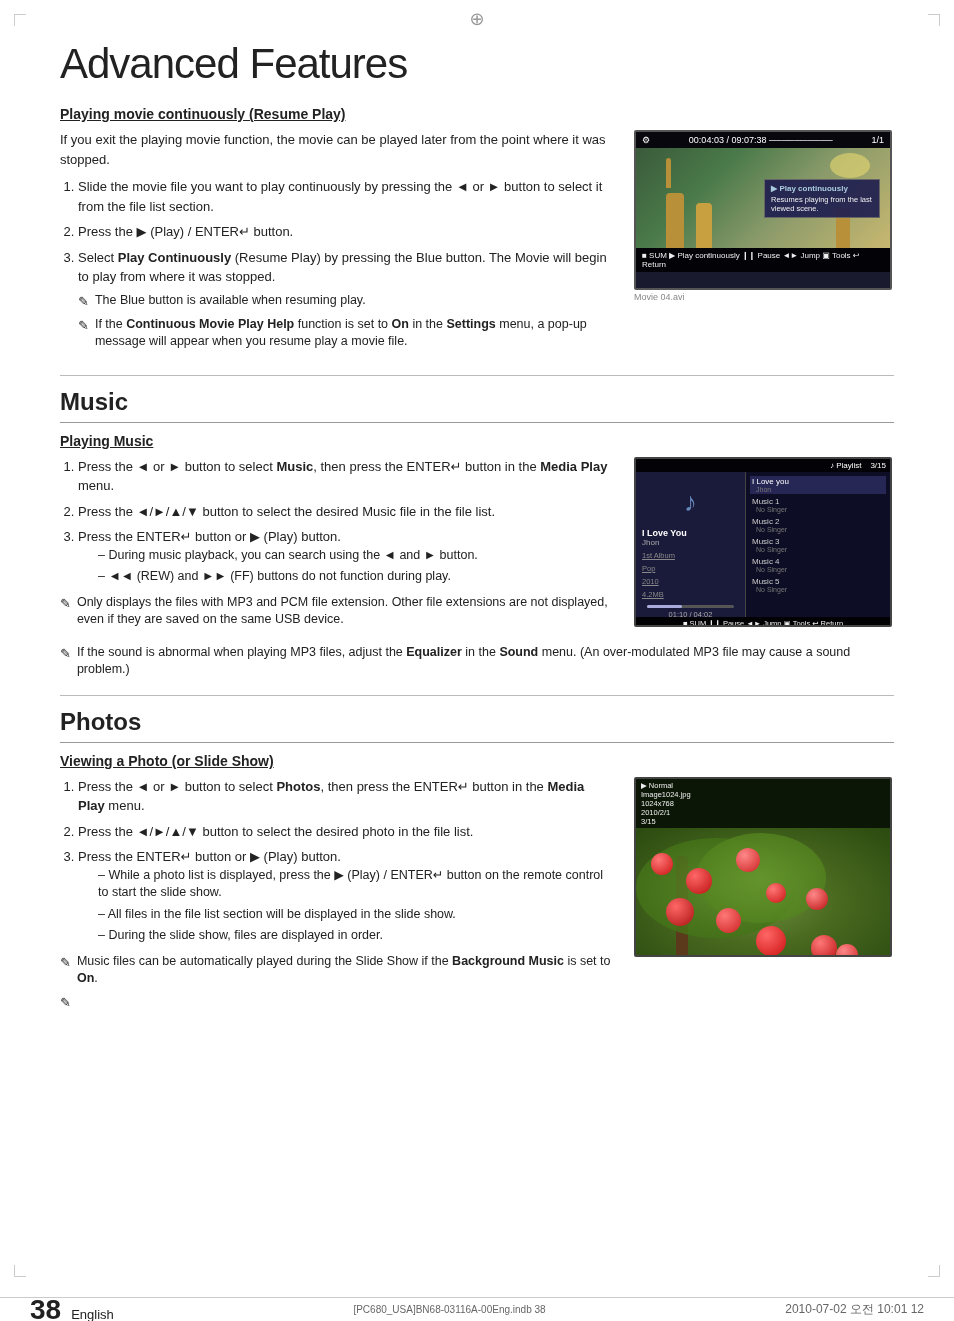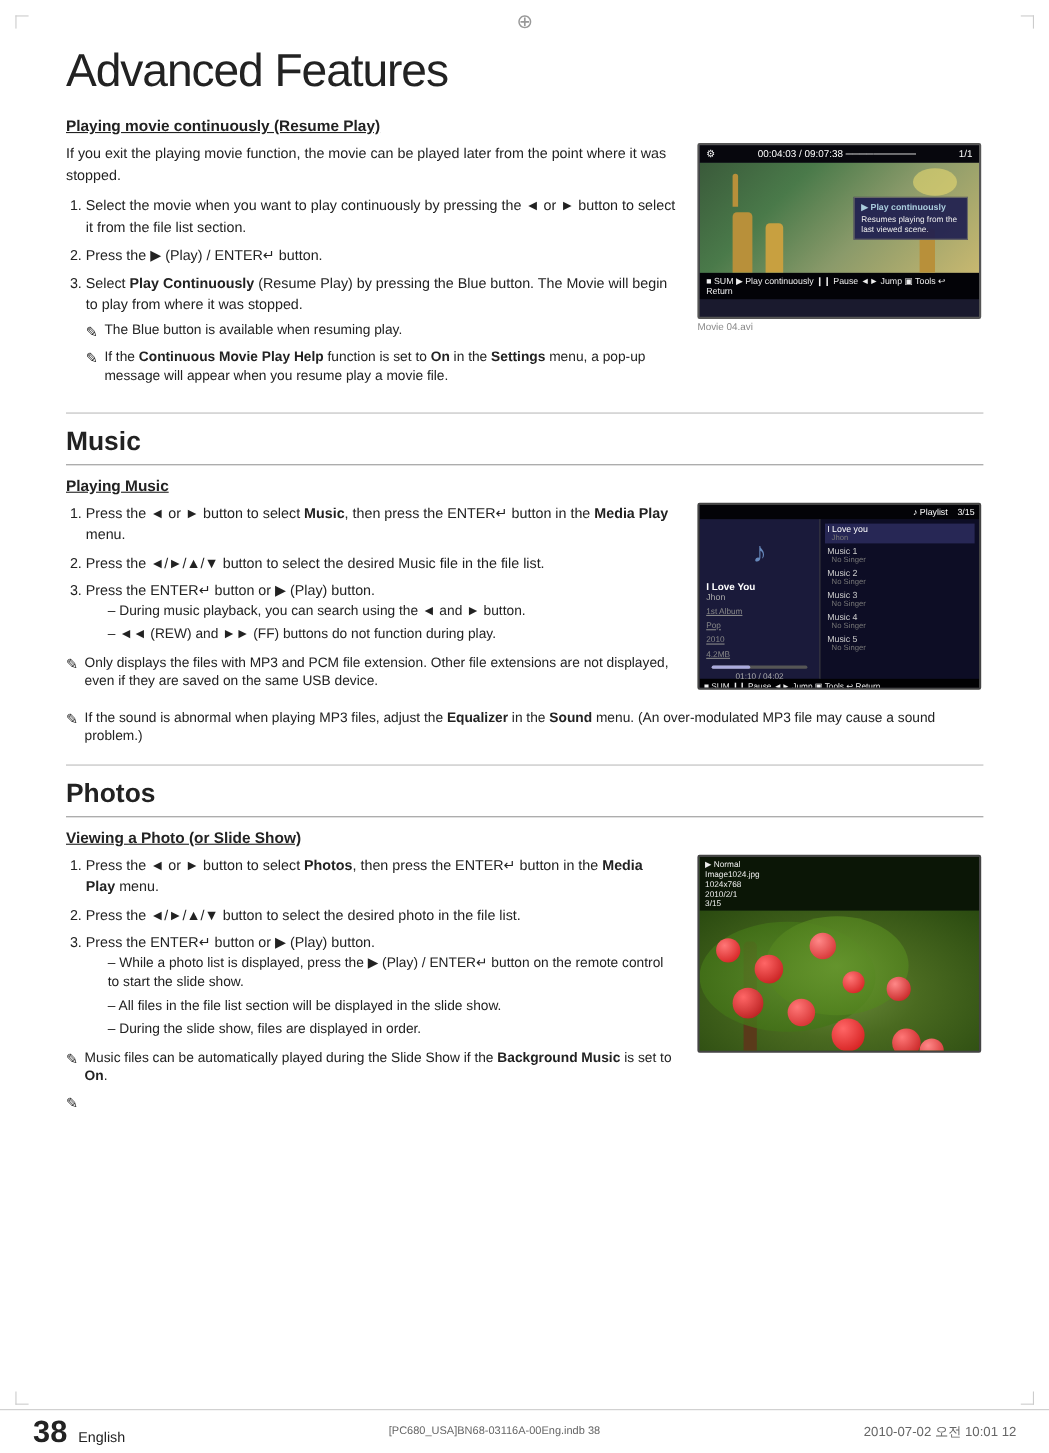--- a/index.html
+++ b/index.html
@@ -159,21 +159,21 @@
 
     .popup-box {
       position: absolute;
       bottom: 30px;
       right: 10px;
       background: rgba(30,30,80,0.92);
       border: 1px solid #666;
       color: #eee;
       font-size: 7.5px;
       padding: 4px 6px;
-      width: 104px;
+      width: 116px;
     }
 
     .popup-title {
       font-weight: bold;
       margin-bottom: 2px;
       color: #acd;
       font-size: 8px;
     }
 
     
@@ -240,21 +240,21 @@
       justify-content: flex-end;
       gap: 6px;
     }
 
     .music-bottom-bar {
       background: rgba(0,0,0,0.85);
       color: #eee;
       font-size: 7.5px;
       padding: 2px 4px;
       display: flex;
-      justify-content: flex-start;
+      justify-content: center;
     }
 
     
     .photo-content {
       width: 100%;
       height: 148px;
       background: radial-gradient(ellipse at center, #6a8a3a 0%, #4a6a20 40%, #2a4a10 100%);
       position: relative;
       overflow: hidden;
     }
@@ -277,21 +277,21 @@
       display: flex;
       justify-content: space-between;
     }
 
     
     .page-footer {
       position: absolute;
       bottom: 0;
       left: 0;
       right: 0;
-      height: 40px;
+      height: 24px;
       border-top: 1px solid #ccc;
       display: flex;
       align-items: center;
       justify-content: space-between;
       padding: 0 30px;
       font-size: 10px;
       color: #666;
     }
 
     .page-number {
@@ -379,21 +379,21 @@
   <h1 class="page-title">Advanced Features</h1>
 
   <div>
     <div class="subsection-title">Playing movie continuously (Resume Play)</div>
 
     <div class="content-row">
       <div class="text-col">
         <p style="margin-bottom:8px; font-size:13px; line-height:1.5;">If you exit the playing movie function, the movie can be played later from the point where it was stopped.</p>
 
         <ol class="steps">
-          <li>Select the movie when you want to play continuously by pressing the ◄ or ► button to select it from the file list section.</li>
+          <li>Slide the movie file you want to play continuously by pressing the ◄ or ► button to select it from the file list section.</li>
           <li>Press the ▶ (Play) / ENTER↵ button.</li>
           <li>Select <b>Play Continuously</b> (Resume Play) by pressing the Blue button. The Movie will begin to play from where it was stopped.
             <div class="note" style="margin-top:5px;">
               <span class="note-icon">✎</span>
               <span>The Blue button is available when resuming play.</span>
             </div>
             <div class="note">
               <span class="note-icon">✎</span>
               <span>If the <b>Continuous Movie Play Help</b> function is set to <b>On</b> in the <b>Settings</b> menu, a pop-up message will appear when you resume play a movie file.</span>
             </div>

